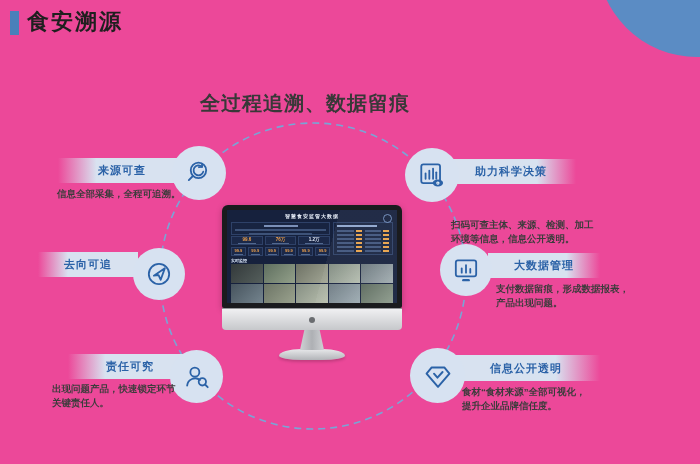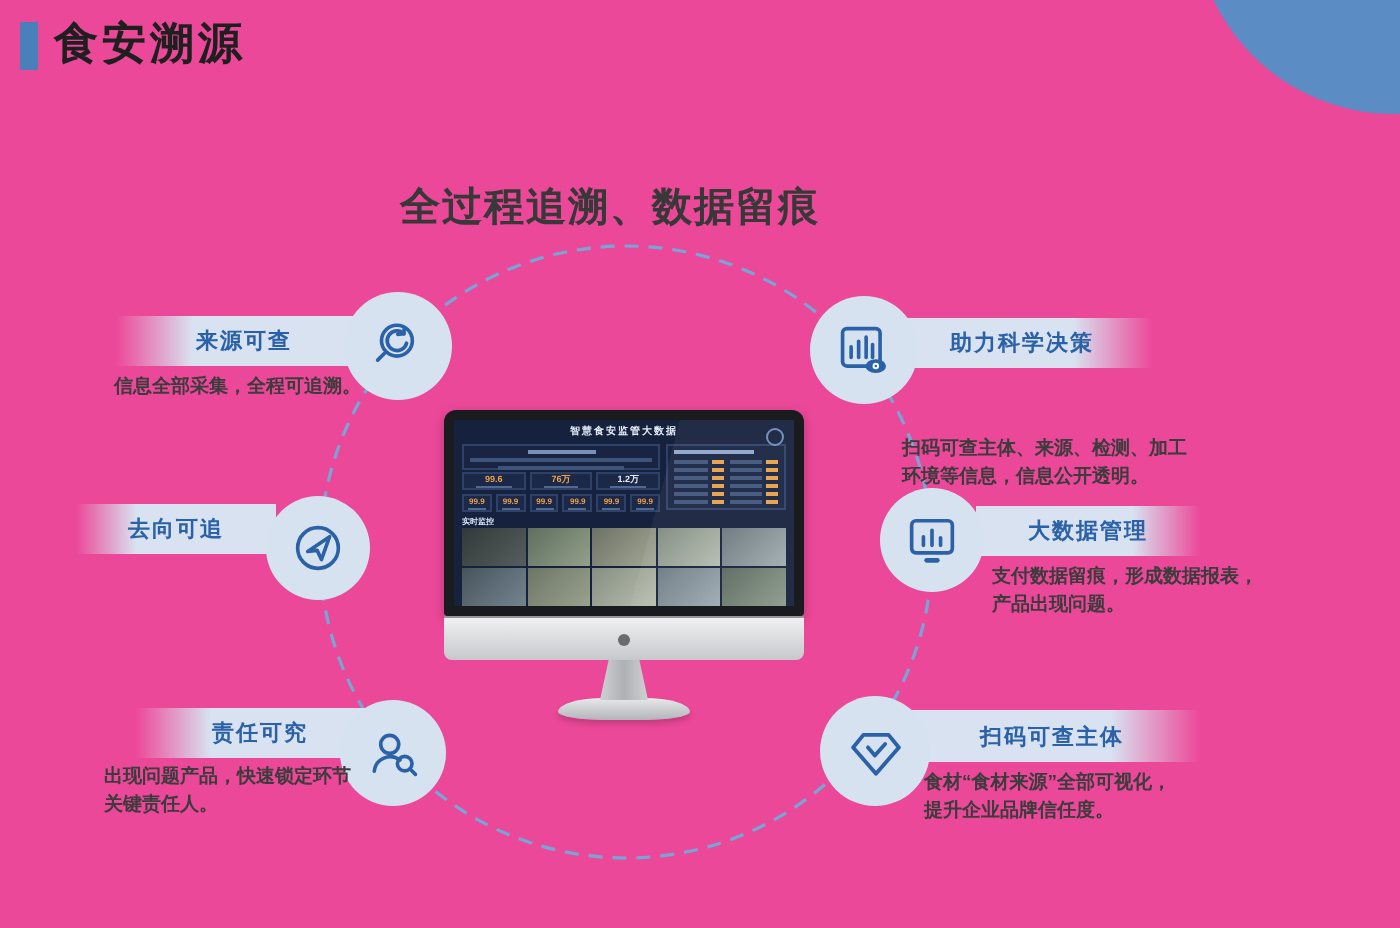--- a/index.html
+++ b/index.html
@@ -314,21 +314,21 @@
       <line x1="18" y1="16.5" x2="18" y2="13"></line>
       <line x1="11.5" y1="23.5" x2="16.5" y2="23.5" stroke-width="2.2"></line>
     </svg>
   </div>
   <div class="feature-el desc" id="f5-desc">
     <div>支付数据留痕，形成数据报表，</div>
       <div>产品出现问题。</div>
   </div>
 
   <div class="feature-el label-bar right-side" id="f6-bar">
-      <span>扫码可查主体</span>
+      <span>信息公开透明</span>
     </div>
   <div class="feature-el icon-circle" id="f6-icon">
     <svg width="32" height="32" viewBox="0 0 28 28">
       <path d="M8.5,6.5 L19.5,6.5 L24,12 L14,23.5 L4,12 Z"></path>
       <polyline points="10.5,12 13.5,15.5 18,10.5"></polyline>
     </svg>
   </div>
   <div class="feature-el desc" id="f6-desc">
     <div>食材“食材来源”全部可视化，</div>
       <div>提升企业品牌信任度。</div>

